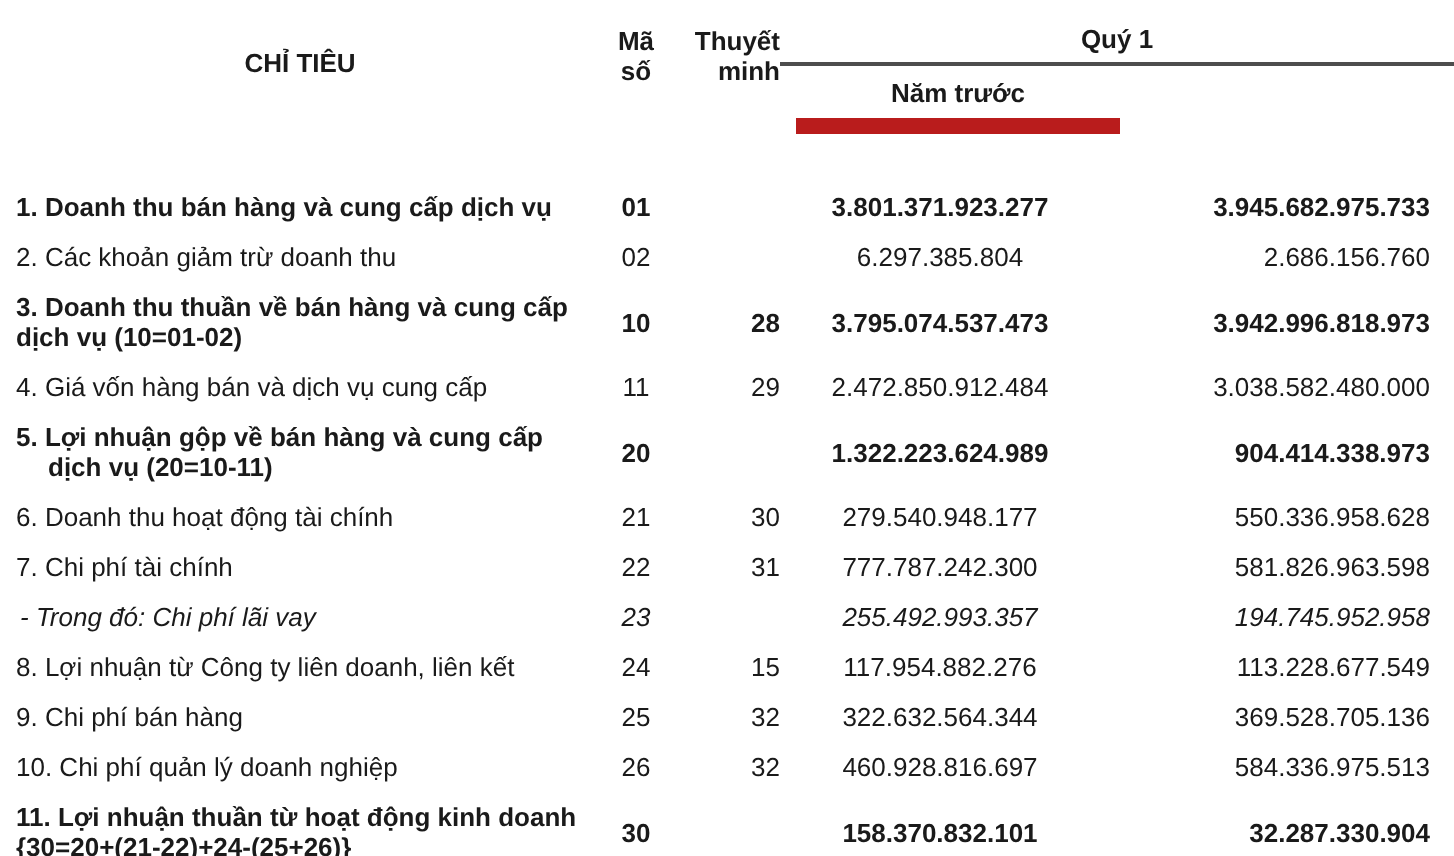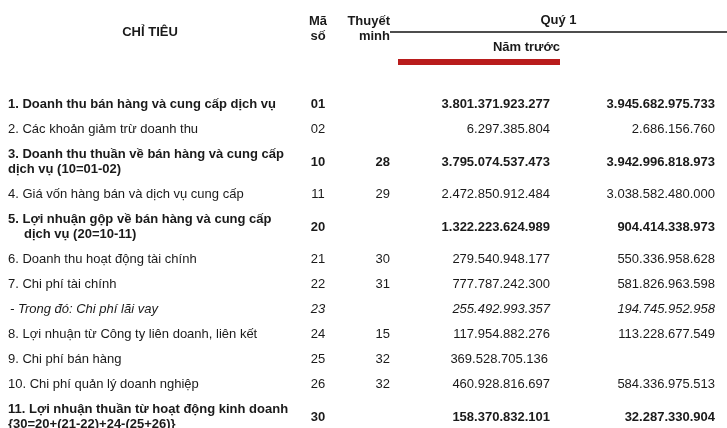--- a/index.html
+++ b/index.html
@@ -56,39 +56,39 @@
     width: 167px;
     text-align: center;
     padding-top: 6px;
     padding-bottom: 5px;
     line-height: 15px;
     border-bottom: 2px solid #4d4d4d;
   }
   .th-truoc {
     width: 162px;
     margin-left: 8px;
-    text-align: right;
+    text-align: center;
     padding-top: 6px;
     padding-bottom: 5px;
     line-height: 15px;
-    border-bottom: 6px solid #b91c1c;
+    border-bottom: 8px solid #b91c1c;
   }
 
   
   .tbody { margin-top: 34px; }
   .tr {
     display: flex;
     align-items: center;
     line-height: 15px;
     margin-bottom: 10px;
   }
   .c-label { width: 300px; padding-left: 8px; }
   .c-ma    { width: 36px;  text-align: center; }
   .c-tm    { width: 54px;  text-align: right; }
-  .c-nay   { width: 167px; text-align: right; padding-right: 7px; }
+  .c-nay   { width: 167px; text-align: center; padding-right: 7px; }
   .c-truoc { width: 170px; text-align: right; padding-right: 12px; }
 
   .tr.bold { font-weight: bold; }
   .tr.italic { font-style: italic; }
   .tr.italic .c-label { padding-left: 10px; }
   .tr.hang .c-label { padding-left: 24px; text-indent: -16px; }
   .tr.last { margin-top: 4px; }
 </style>
 </head>
 <body>
@@ -178,20 +178,21 @@
       <div class="c-ma">24</div>
       <div class="c-tm">15</div>
       <div class="c-nay">117.954.882.276</div>
       <div class="c-truoc">113.228.677.549</div>
     </div>
 
     <div class="tr">
       <div class="c-label">9. Chi phí bán hàng</div>
       <div class="c-ma">25</div>
       <div class="c-tm">32</div>
+      <div class="c-nay">322.632.564.344</div>
       <div class="c-truoc">369.528.705.136</div>
     </div>
 
     <div class="tr">
       <div class="c-label">10. Chi phí quản lý doanh nghiệp</div>
       <div class="c-ma">26</div>
       <div class="c-tm">32</div>
       <div class="c-nay">460.928.816.697</div>
       <div class="c-truoc">584.336.975.513</div>
     </div>

